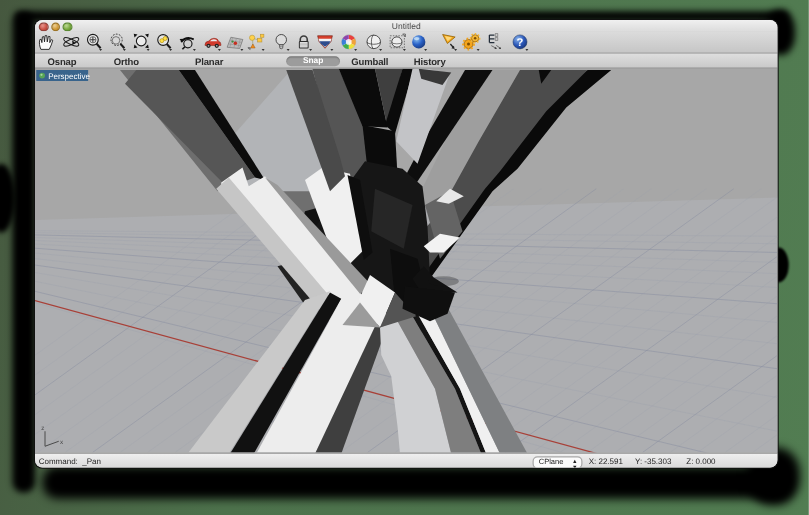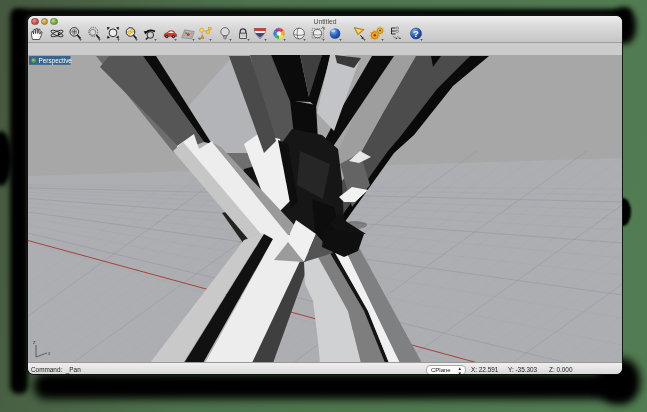--- a/index.html
+++ b/index.html
@@ -213,20 +213,28 @@
           <radialGradient id="hq" cx="0.35" cy="0.3" r="0.9">
 <stop offset="0" stop-color="#8ab4ea"></stop>
             <stop offset="0.5" stop-color="#2a56b8"></stop>
             <stop offset="1" stop-color="#122a62"></stop>
           </radialGradient>
         </defs>
 <circle cx="7.5" cy="7.5" r="5.6" fill="url(#hq)" stroke="#16305e" stroke-width="0.4"></circle>
 <text x="7.5" y="10.6" font-size="9" font-weight="bold" text-anchor="middle" fill="#fff" font-family="Liberation Sans">?</text>
         <polygon points="11.8,13.2 14.2,13.2 13,14.8" fill="#333"></polygon>
       </svg>
+  </div>
+  <div id="tabrow">
+    <span class="tab" style="left:10px;">Osnap</span>
+    <span class="tab" style="left:63px;">Ortho</span>
+    <span class="tab" style="left:128px;">Planar</span>
+    <div id="snappill">Snap</div>
+    <span class="tab" style="left:253px;">Gumball</span>
+    <span class="tab" style="left:303px;">History</span>
   </div>
   <div id="viewport">
   <svg width="594" height="307" viewBox="28 54 594 307">
 
     <rect x="28" y="54" width="594" height="307" fill="#a7a7a7"></rect>
     <polygon points="28,175 622,157 622,361 28,361" fill="#adaeb1"></polygon>
 
 <g stroke="#9ba1ad" stroke-width="0.5" opacity="0.5">
 <line x1="-180" y1="182" x2="622" y2="188"></line>
 <line x1="-180" y1="182" x2="622" y2="194"></line>

